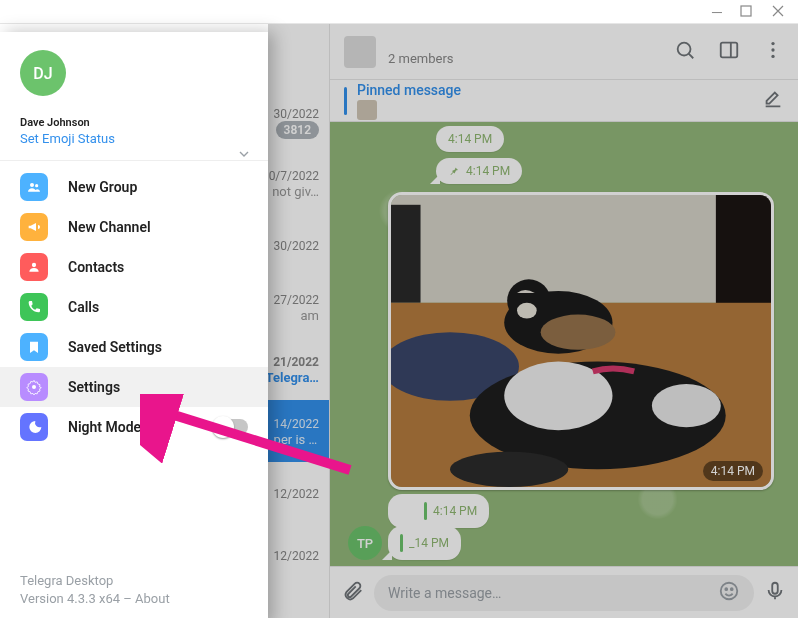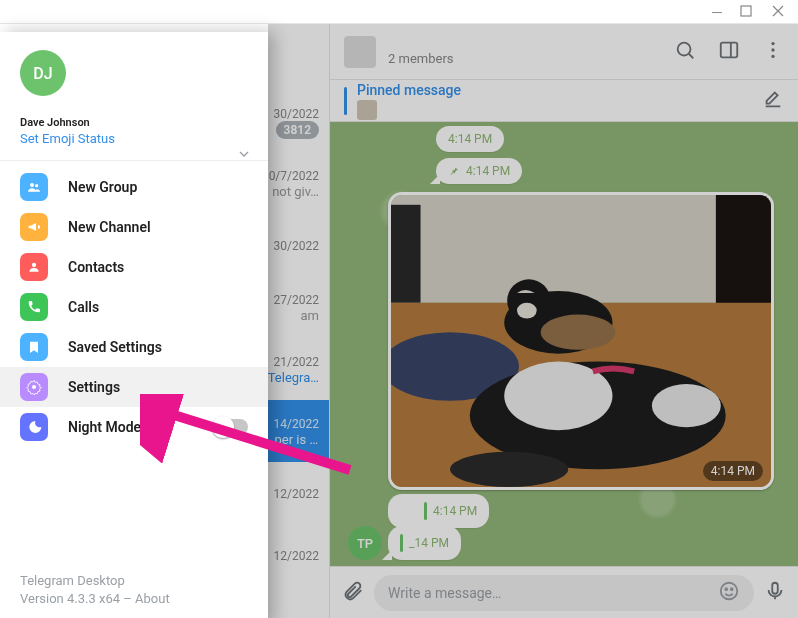--- a/index.html
+++ b/index.html
@@ -142,28 +142,28 @@
     </div>
     <div class="row">
       <span></span>
       <span style="text-align:right;">
         <span class="date">27/2022</span><br>
         <span class="snippet">am</span>
       </span>
     </div>
     <div class="row">
       <span></span>
-      <span style="text-align:right;">
+      <span style="text-align:right;font-weight:bold;">
         <span class="date">21/2022</span><br>
         <span class="teleg">Telegra…</span>
       </span>
     </div>
     <div class="row selected">
       <span></span>
-      <span style="text-align:center;">
+      <span style="text-align:left;">
         <span class="date">14/2022</span><br>
         <span class="snippet">per is …</span>
       </span>
     </div>
     <div class="row">
       <span></span>
       <span style="text-align:right;">
         <span class="date">12/2022</span>
       </span>
     </div>
@@ -373,21 +373,21 @@
           <svg viewBox="0 0 24 24" fill="#fff">
               <path d="M14 3a9 9 0 109 9 7 7 0 01-9-9z"></path>
             </svg>
         </span>
         <span>Night Mode</span>
         <span class="toggle"></span>
       </div>
     </div>
 
     <div class="drawer-footer">
-      <div>Telegram Desktop</div>
+      <div>Telegra Desktop</div>
       <div>Version 4.3.3 x64 – About</div>
     </div>
   </div>
 
   <svg class="arrow-ann" style="left:140px; top:370px;" width="220" height="90">
     <defs>
       <marker id="ah" markerWidth="12" markerHeight="12" refX="2" refY="5" orient="auto">
         <path d="M0 0 L12 5 L0 10 z" fill="#e9158c"></path>
       </marker>
     </defs>

